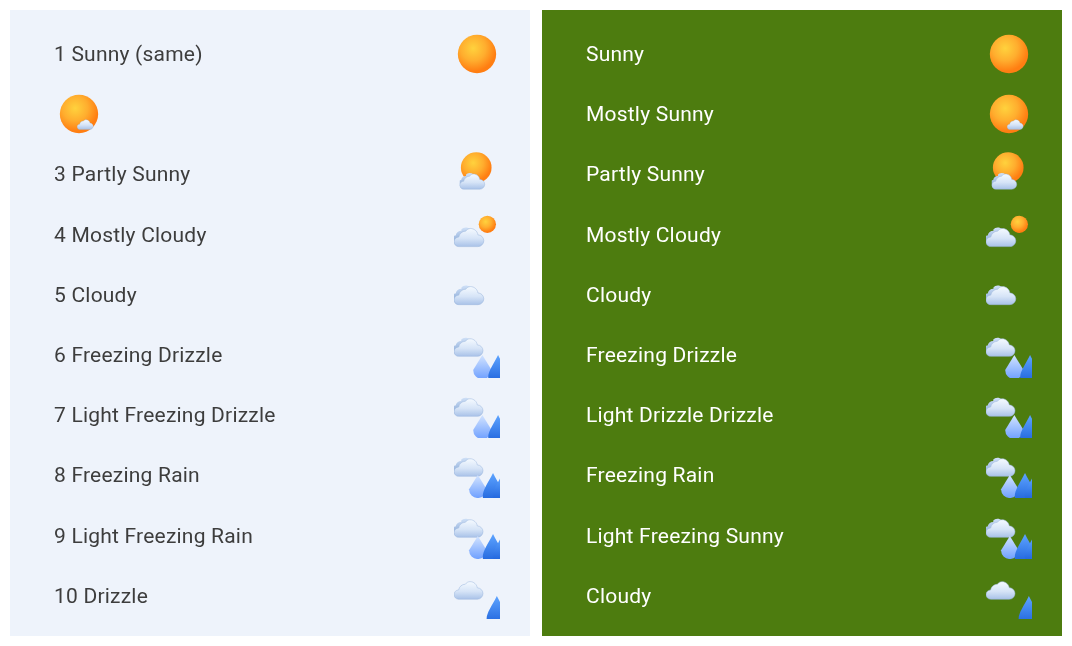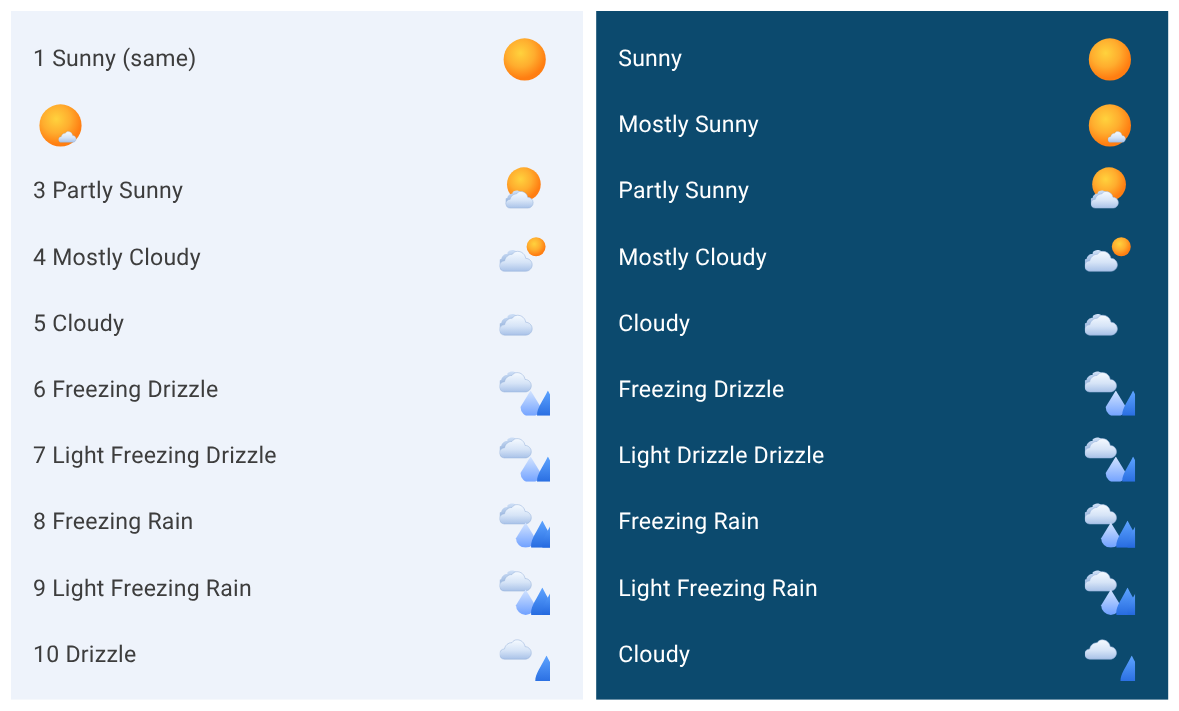--- a/index.html
+++ b/index.html
@@ -20,32 +20,32 @@
     font-family:"Segoe UI","Roboto","Helvetica Neue",Arial,sans-serif;
   }
   .wrap{
     display:flex;
     width:1072px;
     height:646px;
   }
   .panel{
     flex:1;
     box-sizing:border-box;
-    padding:14px 28px 10px 20px;
+    padding:14px 28px 10px 44px;
     display:flex;
     flex-direction:column;
     justify-content:space-around;
   }
   .panel.light{
     background:#eef3fb;
     color:#444;
     margin:10px 6px 10px 10px;
   }
   .panel.dark{
-    background:#0c4a6e;
+    background:#4d7c0f;
     color:#ffffff;
     margin:10px 10px 10px 6px;
   }
   .row{
     display:flex;
     align-items:center;
     justify-content:space-between;
     height:56px;
   }
   .label{
@@ -299,21 +299,21 @@
     </div>
     <div class="row">
       <span class="label">Freezing Rain</span>
       <span class="icon-slot">
           <svg class="wicon">
             <use href="#icon-freezing-rain"></use>
           </svg>
         </span>
     </div>
     <div class="row">
-      <span class="label">Light Freezing Rain</span>
+      <span class="label">Light Freezing Sunny</span>
       <span class="icon-slot">
           <svg class="wicon">
             <use href="#icon-freezing-rain"></use>
           </svg>
         </span>
     </div>
     <div class="row">
       <span class="label">Cloudy</span>
       <span class="icon-slot">
           <svg class="wicon">

